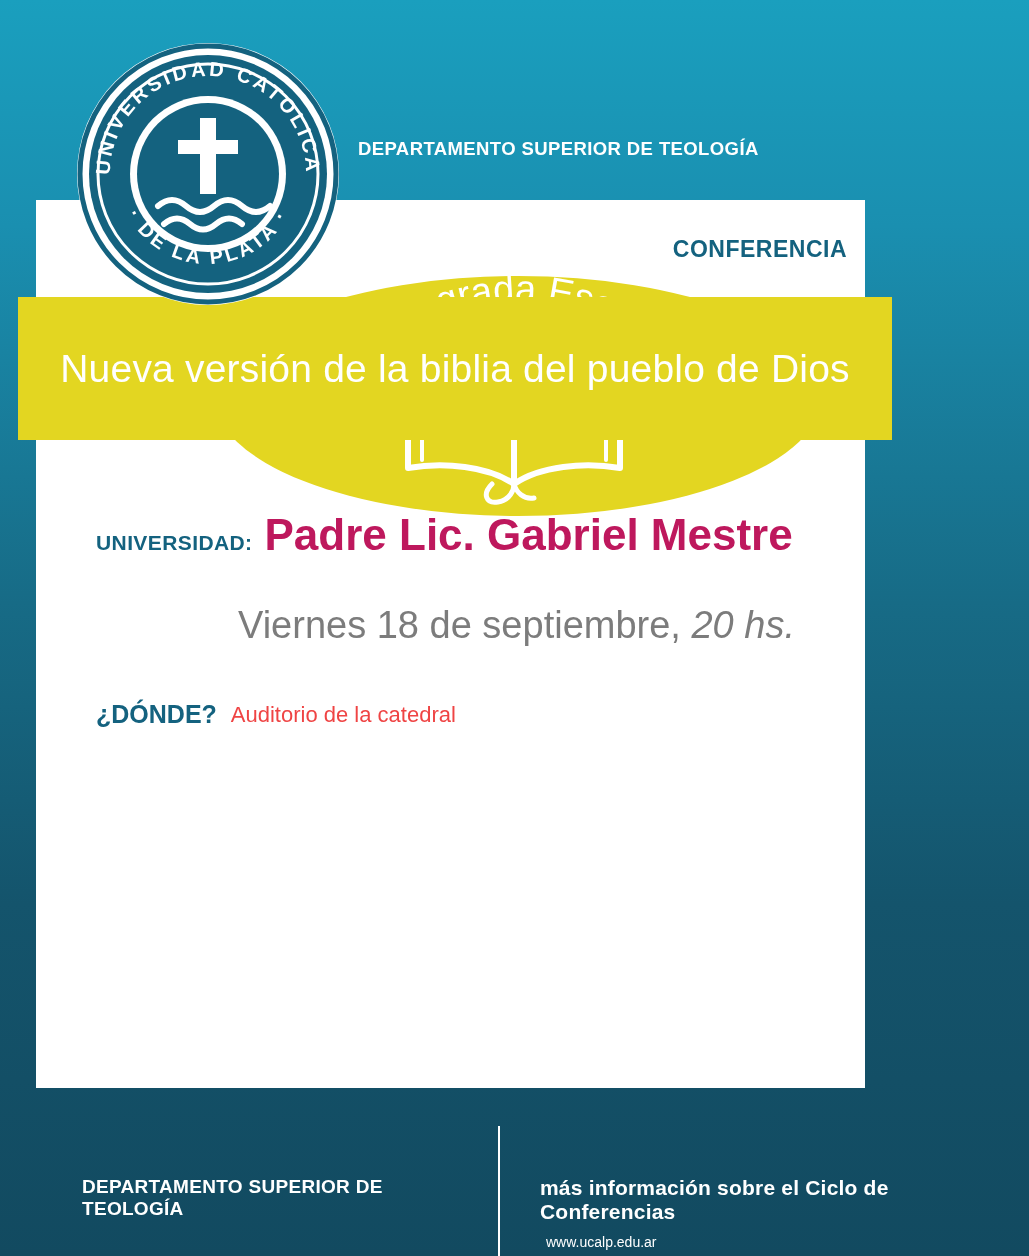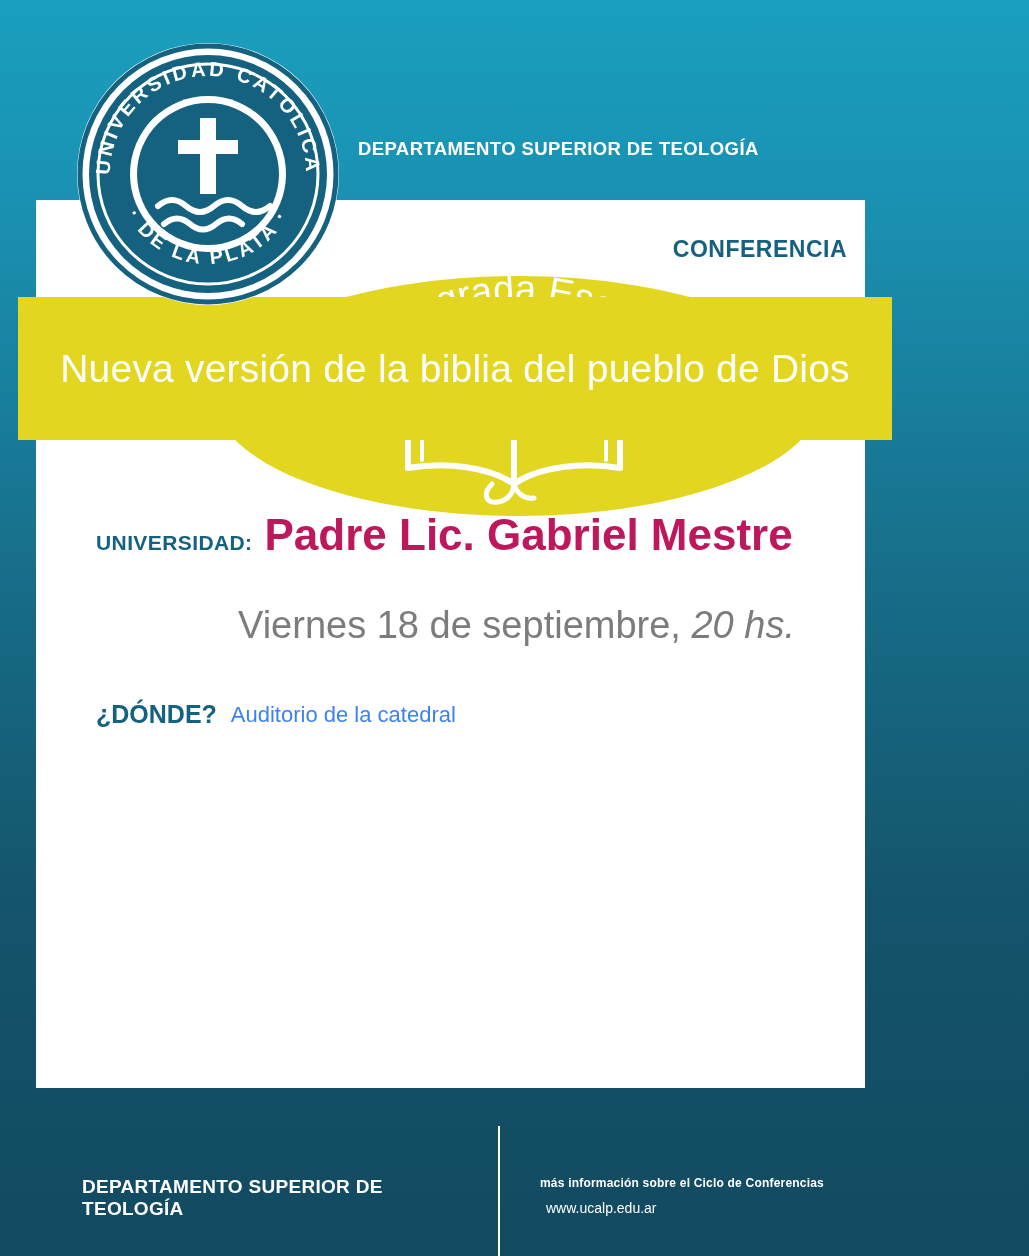--- a/index.html
+++ b/index.html
@@ -150,21 +150,21 @@
   }
   .where-label {
     font-size: 25px;
     font-weight: bold;
     color: #14627f;
     margin-right: 14px;
     white-space: nowrap;
   }
   .where-lines {
     font-size: 22px;
-    color: #3b82f6;
+    color: #ef4444;
     line-height: 1.45;
   }
 
   
   .footer {
     position: absolute;
     left: 0; right: 0;
     top: 1120px;
     height: 136px;
     color: #ffffff;
@@ -193,21 +193,21 @@
     font-style: italic;
     margin-top: 10px;
   }
   .footer-right {
     position: absolute;
     left: 540px;
     top: 56px;
     width: 470px;
   }
   .footer-right .f-title {
-    font-size: 12px;
+    font-size: 21px;
     font-weight: bold;
     letter-spacing: 0.2px;
   }
   .footer-right .f-url {
     font-size: 14px;
     margin-top: 10px;
     margin-left: 6px;
   }
 </style>
 </head>

